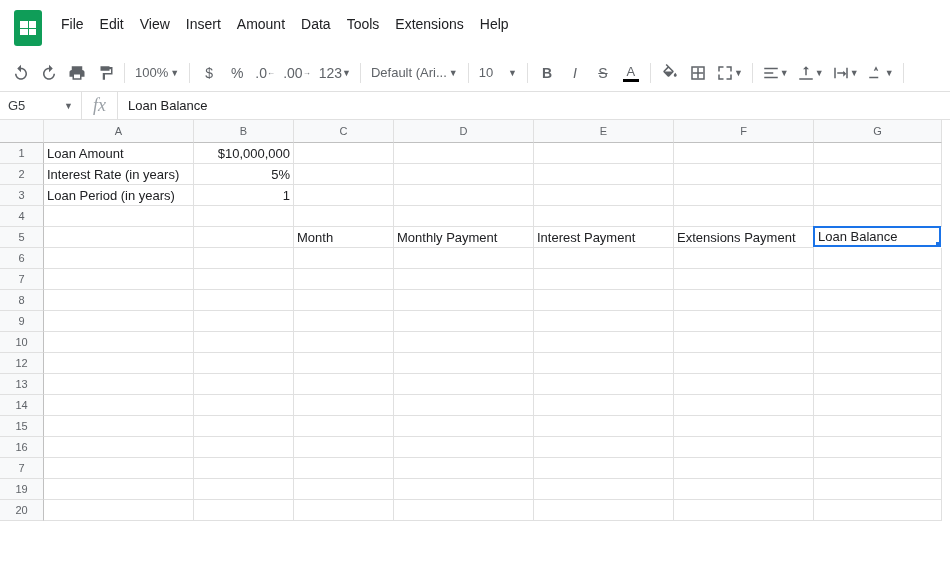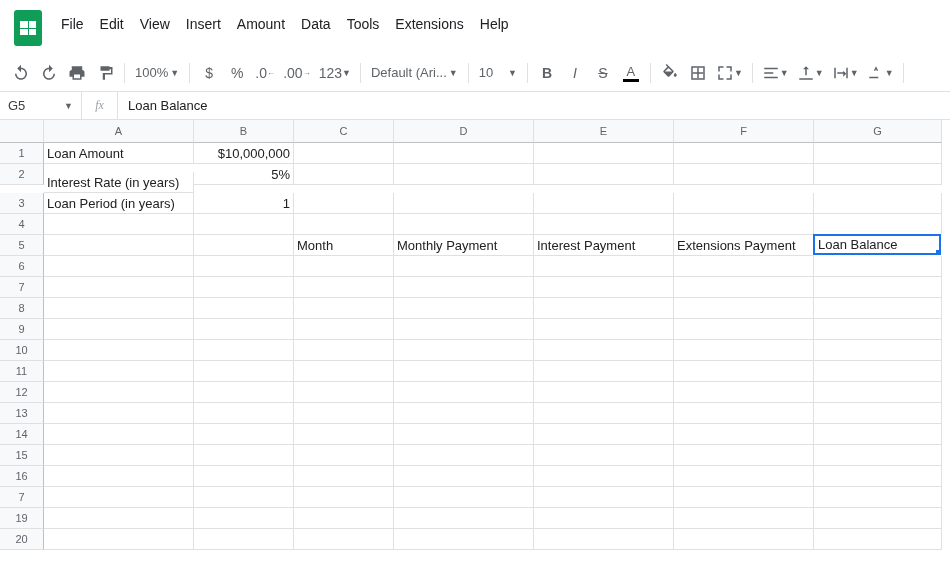--- a/index.html
+++ b/index.html
@@ -19,21 +19,21 @@
 .lastedit { color: #5f6368; text-decoration: underline; font-size: 14px; padding: 4px 7px; cursor:pointer;}
 .toolbar { display: flex; align-items: center; gap: 2px; padding: 4px 8px; border-bottom: 1px solid #e0e0e0; margin-top: 6px; min-height: 38px; flex-wrap: nowrap;}
 .tb { display: flex; align-items: center; justify-content: center; min-width: 26px; height: 26px; color: #5f6368; cursor: pointer; border-radius: 2px; font-size: 14px; padding: 0 3px;}
 .tb svg { width: 18px; height: 18px; }
 .sep { width: 1px; height: 20px; background: #e0e0e0; margin: 0 4px; }
 .zoom, .font, .fsize { display: flex; align-items: center; gap: 2px; padding: 0 4px; font-size: 13px; color: #5f6368; cursor:pointer;}
 .dd { font-size: 9px; color: #5f6368; }
 .namebox-row { display: flex; align-items: center; border-bottom: 1px solid #e0e0e0; height: 28px; }
 .namebox { width: 82px; display: flex; align-items: center; padding: 0 8px; font-size: 13px; color: #3c4043; border-right: 1px solid #e0e0e0; height: 100%;}
 .namebox .dd { margin-left: auto; }
-.fx { width: 36px; text-align: center; color: #9aa0a6; font-style: italic; font-family: serif; font-size: 12px; border-right: 1px solid #e0e0e0; height:100%; display:flex; align-items:center; justify-content:center;}
+.fx { width: 36px; text-align: center; color: #9aa0a6; font-style: italic; font-family: serif; font-size: 18px; border-right: 1px solid #e0e0e0; height:100%; display:flex; align-items:center; justify-content:center;}
 .formula { flex: 1; padding: 0 10px; font-size: 13px; }
 .sheet { display: flex; }
 .corner { width: 44px; height: 23px; background: #f8f9fa; border-right: 1px solid #e0e0e0; border-bottom: 1px solid #c0c0c0; }
 .colheads { display: flex; }
 .colhead { height: 23px; background: #f8f9fa; border-right: 1px solid #e0e0e0; border-bottom: 1px solid #c0c0c0; display: flex; align-items: center; justify-content: center; font-size: 11px; color: #5f6368; cursor:pointer;}
 .rows { }
 .row { display: flex; }
 .rowhead { width: 44px; height: 21px; background: #f8f9fa; border-right: 1px solid #c0c0c0; border-bottom: 1px solid #e0e0e0; display: flex; align-items: center; justify-content: center; font-size: 11px; color: #5f6368; cursor:pointer;}
 .cell { height: 21px; border-right: 1px solid #e0e0e0; border-bottom: 1px solid #e0e0e0; padding: 0 3px; font-size: 13px; display: flex; align-items: center; overflow: hidden; white-space: nowrap; }
 .cell.r { justify-content: flex-end; }
@@ -203,21 +203,21 @@
           <div class="cell" style="width: 150px;">Loan Amount</div>
           <div class="cell r" style="width: 100px;">$10,000,000</div>
           <div class="cell" style="width: 100px;"></div>
           <div class="cell" style="width: 140px;"></div>
           <div class="cell" style="width: 140px;"></div>
           <div class="cell" style="width: 140px;"></div>
           <div class="cell" style="width: 128px;"></div>
         </div>
         <div class="row">
           <div class="rowhead">2</div>
-          <div class="cell" style="width: 150px; margin-top: 8px;">Interest Rate (in years)</div>
+          <div class="cell" style="width: 150px;">Interest Rate (in years)</div>
           <div class="cell r" style="width: 100px;">5%</div>
           <div class="cell" style="width: 100px;"></div>
           <div class="cell" style="width: 140px;"></div>
           <div class="cell" style="width: 140px;"></div>
           <div class="cell" style="width: 140px;"></div>
           <div class="cell" style="width: 128px;"></div>
         </div>
         <div class="row">
           <div class="rowhead">3</div>
           <div class="cell" style="width: 150px;">Loan Period (in years)</div>
@@ -292,30 +292,20 @@
           <div class="rowhead">10</div>
           <div class="cell" style="width: 150px;"></div>
           <div class="cell" style="width: 100px;"></div>
           <div class="cell" style="width: 100px;"></div>
           <div class="cell" style="width: 140px;"></div>
           <div class="cell" style="width: 140px;"></div>
           <div class="cell" style="width: 140px;"></div>
           <div class="cell" style="width: 128px;"></div>
         </div>
         <div class="row">
-          <div class="rowhead">11</div>
-          <div class="cell" style="width: 150px;"></div>
-          <div class="cell" style="width: 100px;"></div>
-          <div class="cell" style="width: 100px;"></div>
-          <div class="cell" style="width: 140px;"></div>
-          <div class="cell" style="width: 140px;"></div>
-          <div class="cell" style="width: 140px;"></div>
-          <div class="cell" style="width: 128px;"></div>
-        </div>
-        <div class="row">
           <div class="rowhead">12</div>
           <div class="cell" style="width: 150px;"></div>
           <div class="cell" style="width: 100px;"></div>
           <div class="cell" style="width: 100px;"></div>
           <div class="cell" style="width: 140px;"></div>
           <div class="cell" style="width: 140px;"></div>
           <div class="cell" style="width: 140px;"></div>
           <div class="cell" style="width: 128px;"></div>
         </div>
         <div class="row">

